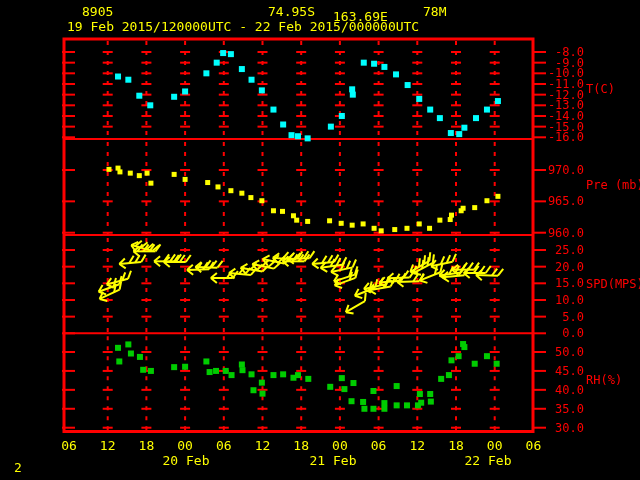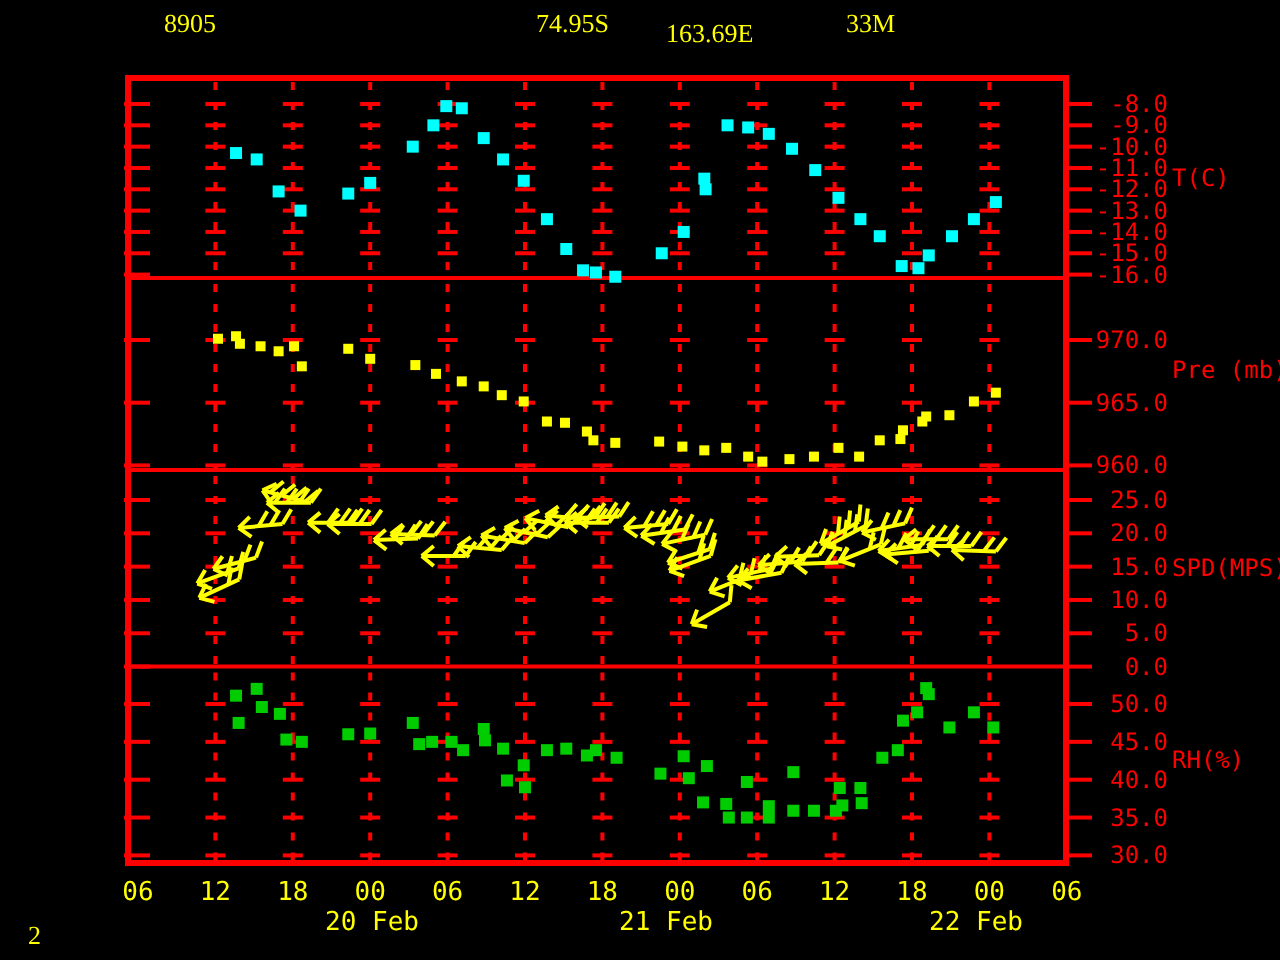--- a/index.html
+++ b/index.html
@@ -1,29 +1,30 @@
 <!DOCTYPE html>
 <html><head>
 <meta charset="utf-8">
 <style>
   html,body{margin:0;padding:0;background:#000;}
   .screen{position:relative;width:640px;height:480px;background:#000;overflow:hidden;
           font-family:"DejaVu Sans Mono",monospace;}
-  .txt{position:absolute;color:#ffff00;font-size:13px;line-height:14px;white-space:pre;font-family:Liberation Serif, serif;}
+  .txt{position:absolute;color:#ffff00;font-size:13px;line-height:14px;white-space:pre;}
   svg{position:absolute;left:0;top:0;}
   svg text{font-family:"DejaVu Sans Mono",monospace;}
 </style>
 </head>
 <body>
 
 <div class="screen">
   <div class="txt" style="left:82px;top:5px">8905</div>
   <div class="txt" style="left:268px;top:5px">74.95S</div>
   <div class="txt" style="left:333px;top:10px">163.69E</div>
-  <div class="txt" style="left:423px;top:5px">33M</div>
+  <div class="txt" style="left:423px;top:5px">78M</div>
+  <div class="txt" style="left:67px;top:20px">19 Feb 2015/120000UTC - 22 Feb 2015/000000UTC</div>
   <div class="txt" style="left:14px;top:461px">2</div>
   <svg id="chart" width="640" height="480">
       <rect x="64" y="39" width="469" height="392.5" fill="none" stroke="#ff0000" stroke-width="3"></rect>
       <line x1="65" y1="139" x2="532" y2="139" stroke="#ff0000" stroke-width="2"></line>
       <line x1="65" y1="235" x2="532" y2="235" stroke="#ff0000" stroke-width="2"></line>
       <line x1="65" y1="333.3" x2="532" y2="333.3" stroke="#ff0000" stroke-width="2"></line>
       <line x1="107.7" y1="41" x2="107.7" y2="138" stroke="#ff0000" stroke-width="2" stroke-dasharray="4 6"></line>
       <line x1="102.7" y1="52" x2="112.7" y2="52" stroke="#ff0000" stroke-width="2"></line>
       <line x1="102.7" y1="62.6625" x2="112.7" y2="62.6625" stroke="#ff0000" stroke-width="2"></line>
       <line x1="102.7" y1="73.325" x2="112.7" y2="73.325" stroke="#ff0000" stroke-width="2"></line>

